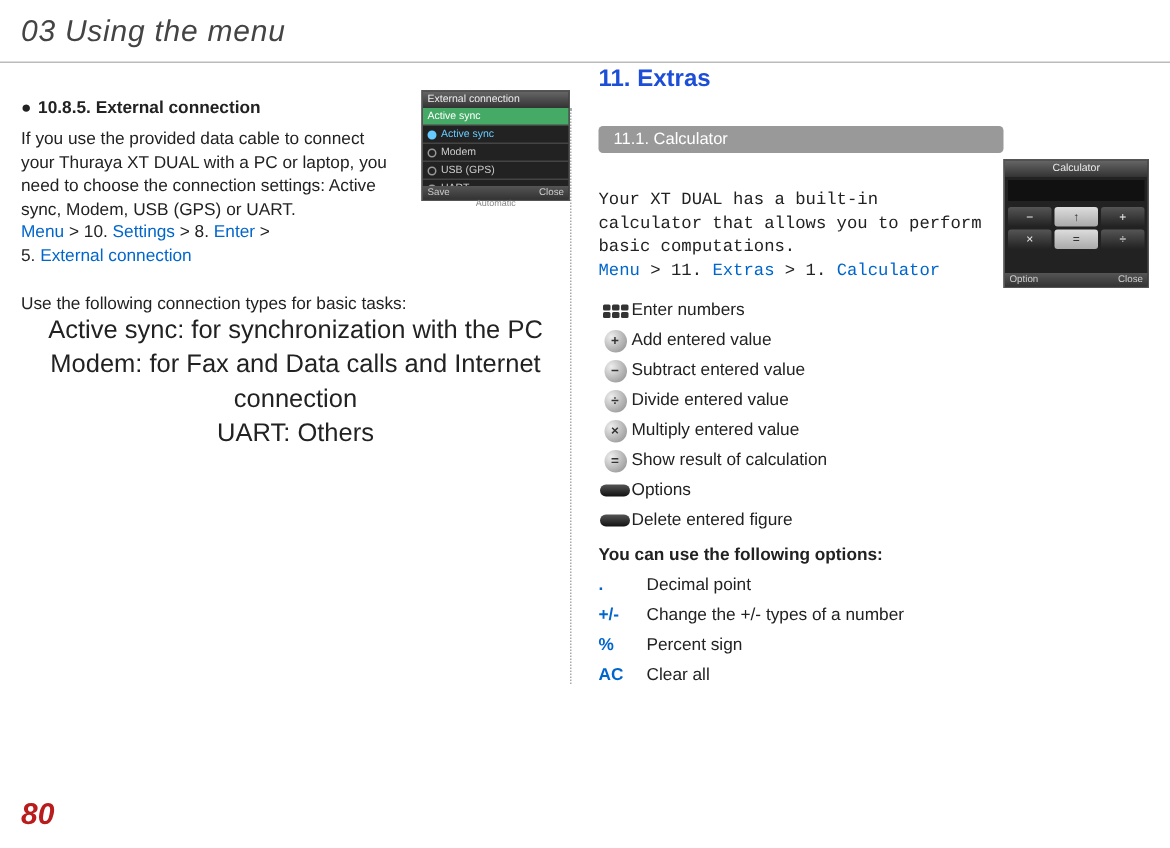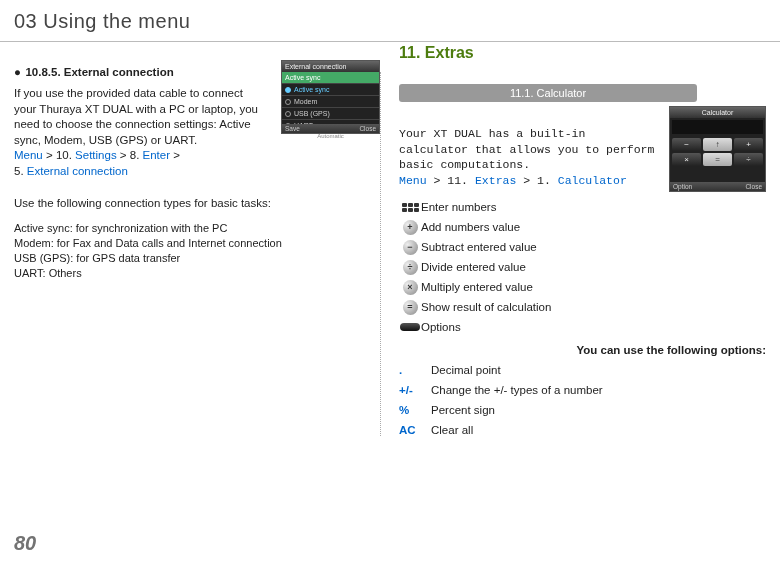--- a/index.html
+++ b/index.html
@@ -1,60 +1,60 @@
 <!DOCTYPE html>
 <html><head>
   <meta charset="utf-8">
   <style>
     * { margin: 0; padding: 0; box-sizing: border-box; }
     body { width: 780px; height: 565px; font-family: Arial, Helvetica, sans-serif; background: #fff; position: relative; }
     .header { padding: 10px 0 8px 14px; }
-    .header-title { font-size: 20px; font-weight: 400; color: #444; letter-spacing: 0.5px; font-family: 'Segoe UI', Arial, sans-serif; }
+    .header-title { font-size: 20px; font-weight: 400; color: #444; letter-spacing: 0.5px; font-family: 'Segoe UI', Arial, sans-serif; font-style: italic; }
     .divider { border: none; border-top: 1px solid #bbb; margin: 0; }
     .content { display: flex; padding: 0; }
     .col-left { width: 380px; padding: 20px 0 0 14px; position: relative; }
     .col-right { width: 400px; padding: 8px 14px 0 18px; position: relative; border-left: 1px dotted #aaa; margin-top: 30px; }
     .subheading { font-size: 11.5px; font-weight: bold; color: #222; }
     .para { font-size: 11.5px; color: #222; line-height: 1.35; margin-top: 6px; }
     .link { color: #0066cc; }
     .types-intro { font-size: 11.5px; color: #222; margin-top: 18px; }
-    .types-list { font-size: 11px; color: #222; margin-top: 12px; line-height: 1.35; }
+    .types-list { font-size: 17px; color: #222; line-height: 1.35; text-align: center; }
     .phone-screen-ext { position: absolute; right: 0; top: 18px; width: 99px; height: 74px; background: #222; border: 1px solid #555; font-size: 7px; color: #ccc; }
     .ps-title { background: linear-gradient(#666,#333); color: #eee; padding: 2px 3px; font-size: 7px; }
     .ps-row { padding: 2px 3px; border-bottom: 1px solid #444; font-size: 7px; display: flex; align-items: center; gap: 3px; }
     .ps-row.sub { background: #4a6; color: #fff; }
     .ps-row.active { color: #6cf; }
     .ps-radio { width: 6px; height: 6px; border: 1px solid #999; border-radius: 50%; display: inline-block; }
     .ps-radio.on { background: #6cf; border-color: #6cf; }
     .ps-auto { text-align: center; color: #888; font-size: 6px; padding: 1px; }
     .ps-foot { display: flex; justify-content: space-between; background: linear-gradient(#555,#333); padding: 1px 3px; font-size: 6.5px; position: absolute; bottom: 0; left: 0; right: 0; }
-    .section-title { font-size: 16px; font-weight: bold; color: #4d7c0f; position: absolute; top: -28px; left: 18px; }
-    .pill { background: #999; color: #fff; font-size: 11px; padding: 3px 10px; border-radius: 3px; margin-top: 4px; display: inline-block; width: 298px; text-align: center; }
+    .section-title { font-size: 16px; font-weight: bold; color: #1d4ed8; position: absolute; top: -28px; left: 18px; }
+    .pill { background: #999; color: #fff; font-size: 11px; padding: 3px 10px; border-radius: 3px; margin-top: 4px; display: inline-block; width: 270px; }
     .right-para { font-size: 11.5px; color: #222; margin-top: 24px; line-height: 1.35; width: 260px; font-family: Liberation Mono, monospace; }
     .phone-screen-calc { position: absolute; right: 14px; top: 34px; width: 97px; height: 86px; background: #222; border: 1px solid #555; }
     .calc-title { background: linear-gradient(#666,#333); color: #eee; text-align: center; font-size: 7px; padding: 2px; }
     .calc-display { background: #111; height: 14px; margin: 2px; }
     .calc-keys { display: grid; grid-template-columns: repeat(3,1fr); gap: 2px; padding: 2px; }
     .ck { background: linear-gradient(#ddd,#aaa); height: 13px; border-radius: 2px; font-size: 8px; text-align: center; line-height: 13px; color: #333; }
     .ck.dark { background: linear-gradient(#555,#222); color: #eee; }
     .calc-foot { display: flex; justify-content: space-between; padding: 1px 3px; font-size: 6.5px; color: #ccc; position: absolute; bottom: 0; left: 0; right: 0; background: linear-gradient(#555,#333); }
     .func-list { margin-top: 12px; }
     .func-row { display: flex; align-items: center; margin-bottom: 6px; }
     .func-icon { width: 22px; height: 14px; display: flex; align-items: center; justify-content: center; }
     .func-text { font-size: 11.5px; color: #222; }
     .keypad-icon { display: flex; flex-direction: column; gap: 1px; }
     .kp-row { display: flex; gap: 1px; }
     .kp-cell { width: 5px; height: 4px; background: #333; border-radius: 1px; }
     .circ-btn { width: 15px; height: 15px; border-radius: 50%; background: radial-gradient(circle at 30% 30%, #eee, #888); display: flex; align-items: center; justify-content: center; font-size: 9px; color: #333; font-weight: bold; }
     .pill-icon { width: 20px; height: 8px; background: linear-gradient(#555,#111); border-radius: 4px; }
-    .opts-heading { font-size: 11.5px; font-weight: bold; color: #222; margin-top: 10px; text-align: right; }
+    .opts-heading { font-size: 11.5px; font-weight: bold; color: #222; margin-top: 10px; }
     .opt-row { display: flex; gap: 10px; margin-top: 8px; font-size: 11.5px; }
     .opt-sym { width: 22px; color: #0066cc; font-weight: bold; }
     .opt-desc { color: #222; }
-    .page-num { position: absolute; bottom: 10px; left: 14px; font-size: 20px; font-style: italic; font-weight: bold; color: #737373; }
+    .page-num { position: absolute; bottom: 10px; left: 14px; font-size: 20px; font-style: italic; font-weight: bold; color: #b91c1c; }
   </style>
 </head>
 <body>
 
 <div class="header">
   <div class="header-title">03 Using the menu</div>
 </div>
 <hr class="divider">
 
 <div class="content">
@@ -93,21 +93,20 @@
       <div class="ps-foot">
         <span>Save</span>
         <span>Close</span>
       </div>
     </div>
 
     <div class="types-intro">Use the following connection types for basic tasks:</div>
     <div class="types-list">
       <div>Active sync: for synchronization with the PC</div>
       <div>Modem: for Fax and Data calls and Internet connection</div>
-      <div>USB (GPS): for GPS data transfer</div>
       <div>UART: Others</div>
     </div>
   </div>
 
   <div class="col-right">
     <div class="section-title">11. Extras</div>
     <div class="pill">11.1. Calculator</div>
 
     <div class="right-para">
       <span>Your XT DUAL has a built-in calculator that allows you to perform basic computations.</span><br>
@@ -146,21 +145,21 @@
                 <span class="kp-cell"></span>
               </div>
             </div>
         </div>
         <div class="func-text">Enter numbers</div>
       </div>
       <div class="func-row">
         <div class="func-icon">
             <div class="circ-btn">+</div>
           </div>
-        <div class="func-text">Add numbers value</div>
+        <div class="func-text">Add entered value</div>
       </div>
       <div class="func-row">
         <div class="func-icon">
             <div class="circ-btn">−</div>
           </div>
         <div class="func-text">Subtract entered value</div>
       </div>
       <div class="func-row">
         <div class="func-icon">
             <div class="circ-btn">÷</div>
@@ -177,20 +176,26 @@
         <div class="func-icon">
             <div class="circ-btn">=</div>
           </div>
         <div class="func-text">Show result of calculation</div>
       </div>
       <div class="func-row">
         <div class="func-icon">
             <div class="pill-icon"></div>
           </div>
         <div class="func-text">Options</div>
+      </div>
+      <div class="func-row">
+        <div class="func-icon">
+            <div class="pill-icon"></div>
+          </div>
+        <div class="func-text">Delete entered figure</div>
       </div>
     </div>
 
     <div class="opts-heading">You can use the following options:</div>
     <div class="opt-row">
       <div class="opt-sym">.</div>
       <div class="opt-desc">Decimal point</div>
     </div>
     <div class="opt-row">
       <div class="opt-sym">+/-</div>

